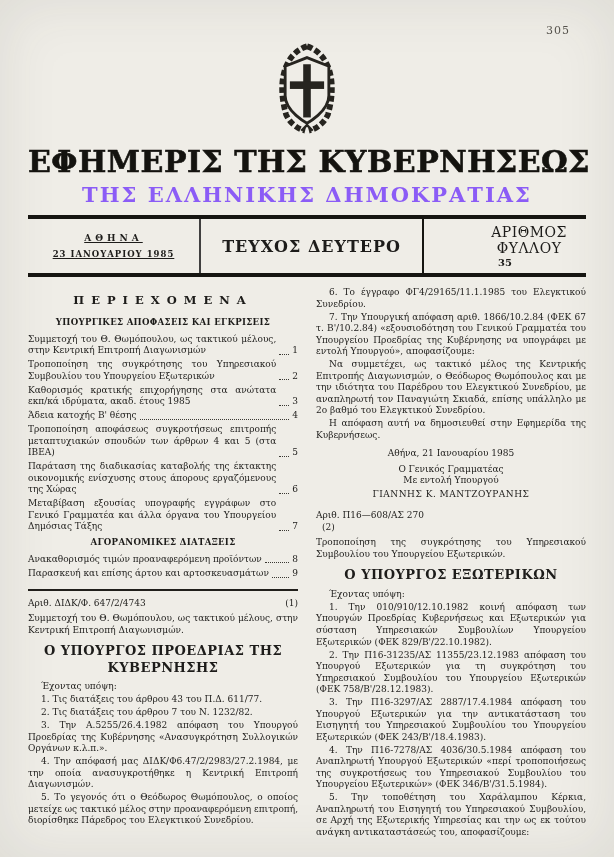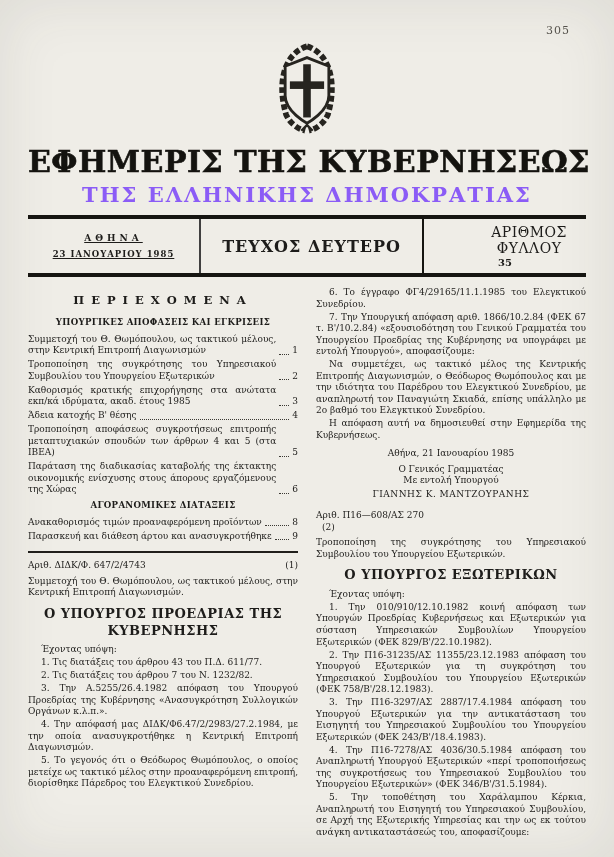--- a/index.html
+++ b/index.html
@@ -154,31 +154,36 @@
         <div class="toc-item">
           <span class="toc-text">Τροποποίηση αποφάσεως συγκροτήσεως επιτροπής μεταπτυχιακών σπουδών των άρθρων 4 και 5 (στα ΙΒΕΑ)</span>
           <span class="toc-dots"></span>
           <span class="toc-num">5</span>
         </div>
         <div class="toc-item">
           <span class="toc-text">Παράταση της διαδικασίας καταβολής της έκτακτης οικονομικής ενίσχυσης στους άπορους εργαζόμενους της Χώρας</span>
           <span class="toc-dots"></span>
           <span class="toc-num">6</span>
         </div>
+        <div class="toc-item">
+          <span class="toc-text">Μεταβίβαση εξουσίας υπογραφής εγγράφων στο Γενικό Γραμματέα και άλλα όργανα του Υπουργείου Δημόσιας Τάξης</span>
+          <span class="toc-dots"></span>
+          <span class="toc-num">7</span>
+        </div>
       </div>
 
       <h4 class="contents-heading">ΑΓΟΡΑΝΟΜΙΚΕΣ ΔΙΑΤΑΞΕΙΣ</h4>
       <div class="toc">
         <div class="toc-item">
           <span class="toc-text">Ανακαθορισμός τιμών προαναφερόμενη προϊόντων</span>
           <span class="toc-dots"></span>
           <span class="toc-num">8</span>
         </div>
         <div class="toc-item">
-          <span class="toc-text">Παρασκευή και διάθεση άρτου και ανασυγκροτήθηκε</span>
+          <span class="toc-text">Παρασκευή και επίσης άρτου και αρτοσκευασμάτων</span>
           <span class="toc-dots"></span>
           <span class="toc-num">9</span>
         </div>
       </div>
 
       <div class="rule-strong"></div>
 
 
       <div class="ref-line">
         <span class="ref-no">Αριθ. ΔΙΔΚ/Φ. 647/2/4743</span>

